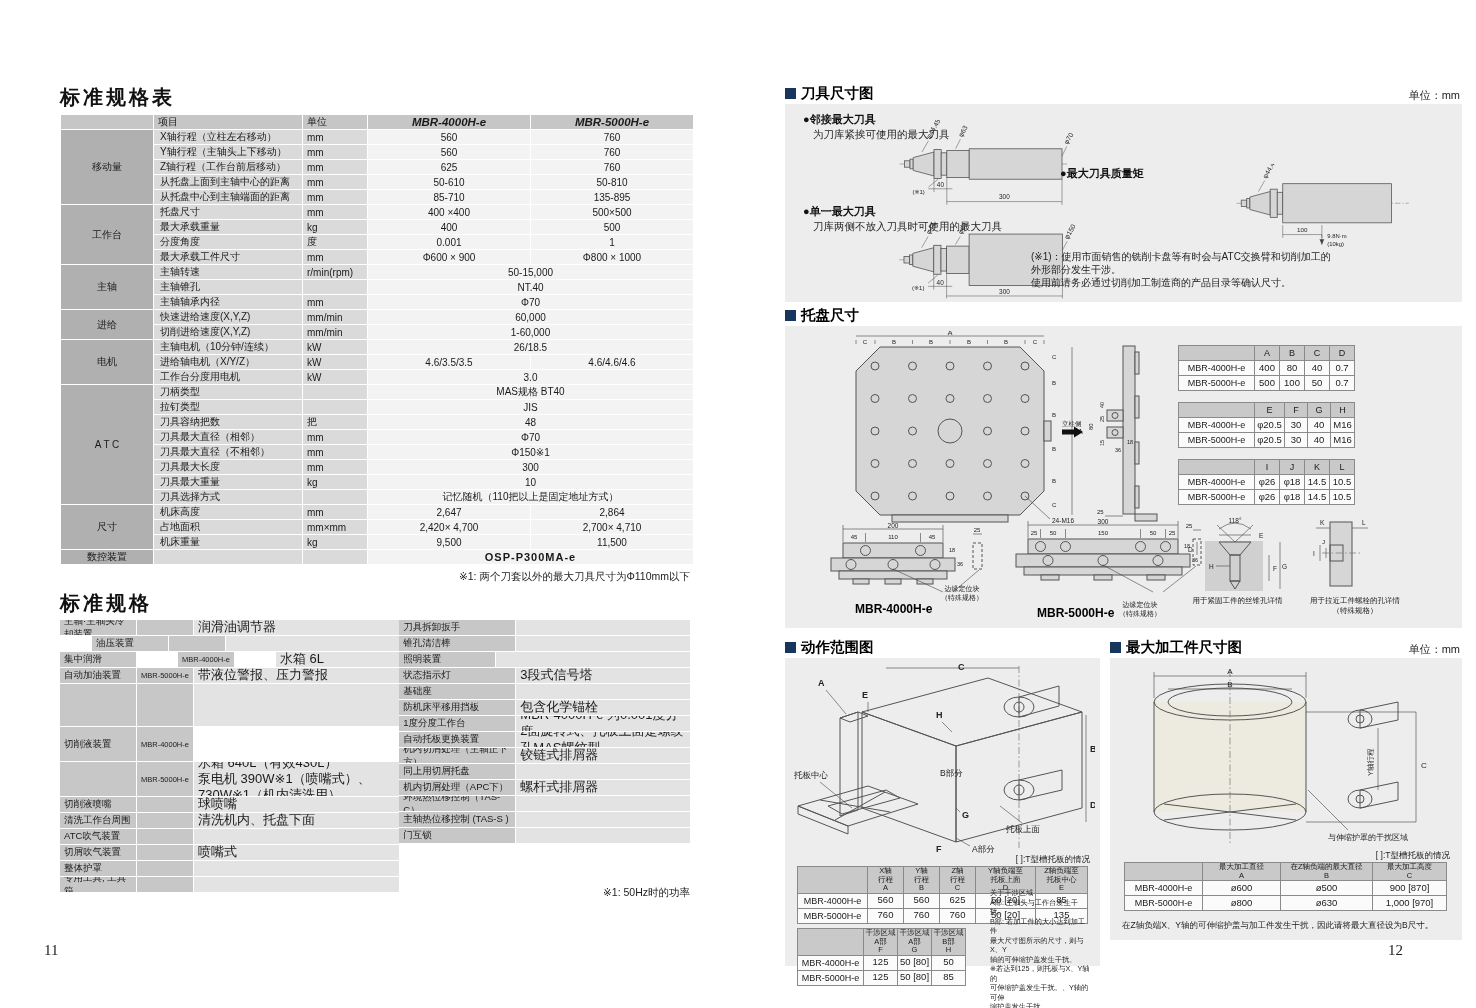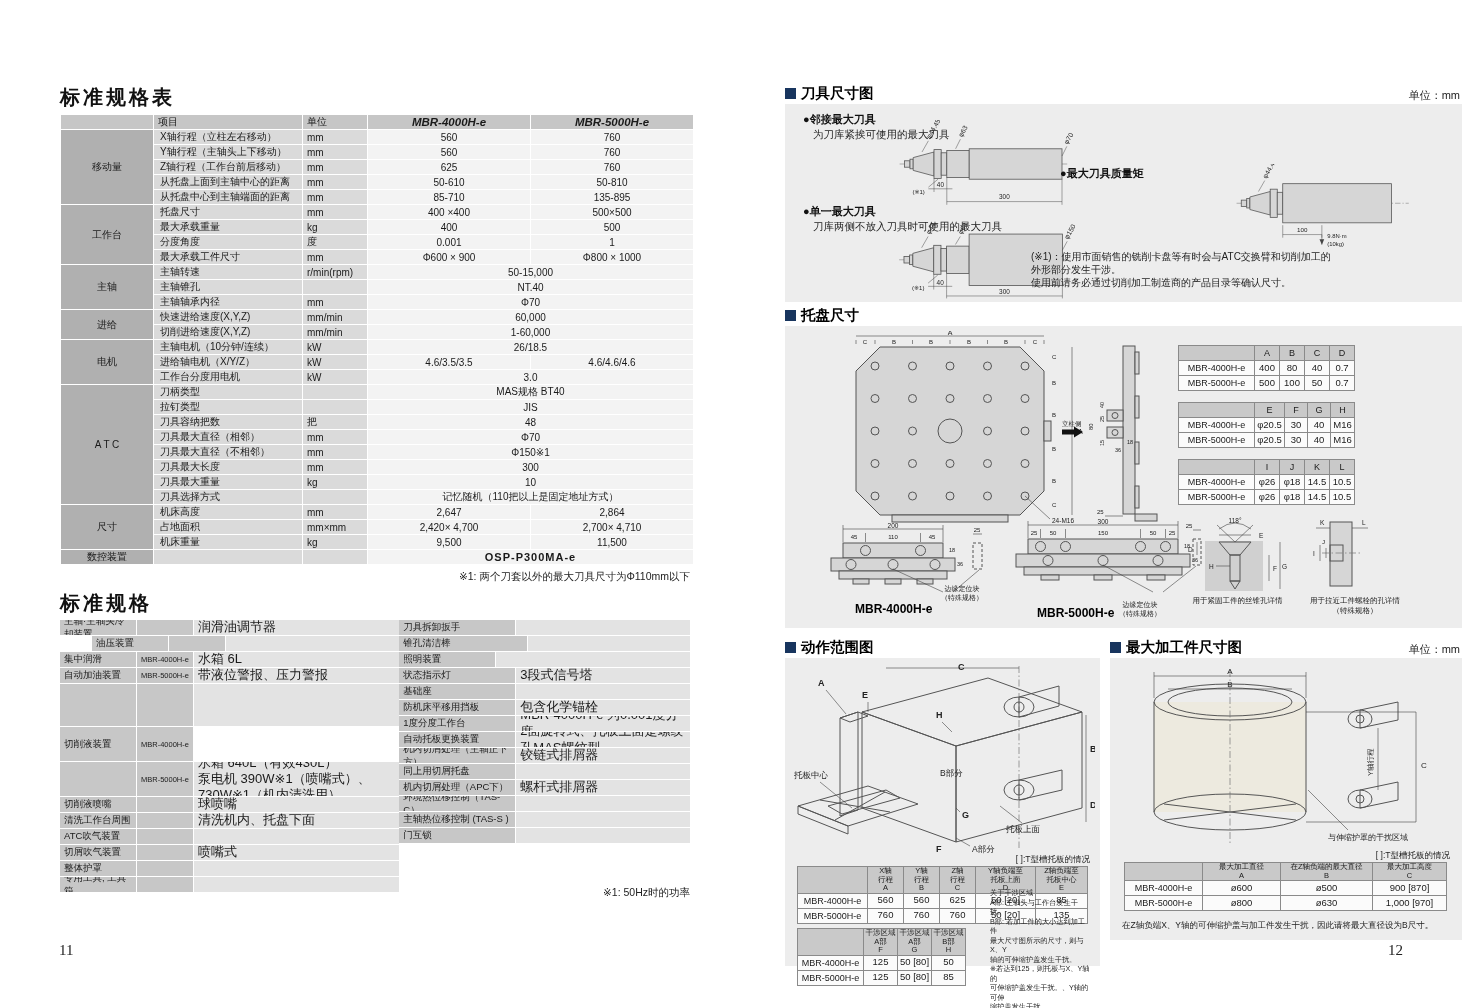--- a/index.html
+++ b/index.html
@@ -261,21 +261,21 @@
         <div class="erow" style="height: 15px;">
           <div class="ecell elab" style="width: 76px; white-space: pre-line;">主轴·主轴头冷却装置</div>
           <div class="ecell emod" style="width: 56px;"></div>
           <div class="ecell eval" style="flex: 1 1 0%; margin-right: 0px; white-space: pre-line;">润滑油调节器</div>
         </div>
         <div class="erow" style="height: 15px; padding-left: 32px;">
           <div class="ecell elab" style="width: 76px; white-space: pre-line;">油压装置</div>
           <div class="ecell emod" style="width: 56px;"></div>
           <div class="ecell eval" style="flex: 1 1 0%; margin-right: 0px; white-space: pre-line;"></div>
         </div>
-        <div class="erow" style="height: 15px;">
+        <div class="erow" style="height: 15px; gap: 41px;">
           <div class="ecell elab" style="width: 76px; white-space: pre-line;">集中润滑</div>
           <div class="ecell emod" style="width: 56px;">MBR-4000H-e</div>
           <div class="ecell eval" style="flex: 1 1 0%; margin-right: 0px; white-space: pre-line;">水箱 6L</div>
         </div>
         <div class="erow" style="height: 15px;">
           <div class="ecell elab" style="width: 76px; white-space: pre-line;">自动加油装置</div>
           <div class="ecell emod" style="width: 56px;">MBR-5000H-e</div>
           <div class="ecell eval" style="flex: 1 1 0%; margin-right: 0px; white-space: pre-line;">带液位警报、压力警报</div>
         </div>
         <div class="erow" style="height: 42px;">
@@ -323,21 +323,21 @@
           <div class="ecell emod" style="width: 56px;"></div>
           <div class="ecell eval" style="flex: 1 1 0%; margin-right: 0px; white-space: pre-line;"></div>
         </div>
       </div>
     <div class="estack" style="width:305px;">
         <div class="erow" style="height: 15px;">
           <div class="ecell elab" style="width: 116px; white-space: pre-line;">刀具拆卸扳手</div>
           <div class="ecell eval" style="flex: 1 1 0%; margin-right: 0px; white-space: pre-line;"></div>
         </div>
         <div class="erow" style="height: 15px;">
-          <div class="ecell elab" style="width: 128px; white-space: pre-line;">锥孔清洁棒</div>
+          <div class="ecell elab" style="width: 116px; white-space: pre-line;">锥孔清洁棒</div>
           <div class="ecell eval" style="flex: 1 1 0%; margin-right: 0px; white-space: pre-line;"></div>
         </div>
         <div class="erow" style="height: 15px;">
           <div class="ecell elab" style="width: 96px; white-space: pre-line;">照明装置</div>
           <div class="ecell eval" style="flex: 1 1 0%; margin-right: 0px; white-space: pre-line;"></div>
         </div>
         <div class="erow" style="height: 15px;">
           <div class="ecell elab" style="width: 116px; white-space: pre-line;">状态指示灯</div>
           <div class="ecell eval" style="flex: 1 1 0%; margin-right: 0px; white-space: pre-line;">3段式信号塔</div>
         </div>
@@ -379,21 +379,21 @@
         </div>
         <div class="erow" style="height: 15px;">
           <div class="ecell elab" style="width: 116px; white-space: pre-line;">门互锁</div>
           <div class="ecell eval" style="flex: 1 1 0%; margin-right: 0px; white-space: pre-line;"></div>
         </div>
       </div>
   </div>
 
   <div class="abs tnote" style="left:390px;top:886px;width:300px;">※1: 50Hz时的功率</div>
 
-  <div class="abs pagenum" style="left:59px;top:942px;">11</div>
+  <div class="abs pagenum" style="left:44px;top:942px;">11</div>
 
   <div class="abs sechead" style="left:785px;top:84px;">
     <span class="sq"></span>
     <span>刀具尺寸图</span>
   </div>
   <div class="abs unitlabel" style="left:1340px;top:88px;width:120px;text-align:right;">单位：mm</div>
 
   <div class="abs panel" style="left:785px;top:104px;width:677px;height:198px;">
     <div class="abs bullet" style="left:18px;top:8px;">●邻接最大刀具</div>
     <div class="abs subtext" style="left:28px;top:24px;">为刀库紧挨可使用的最大刀具</div>

